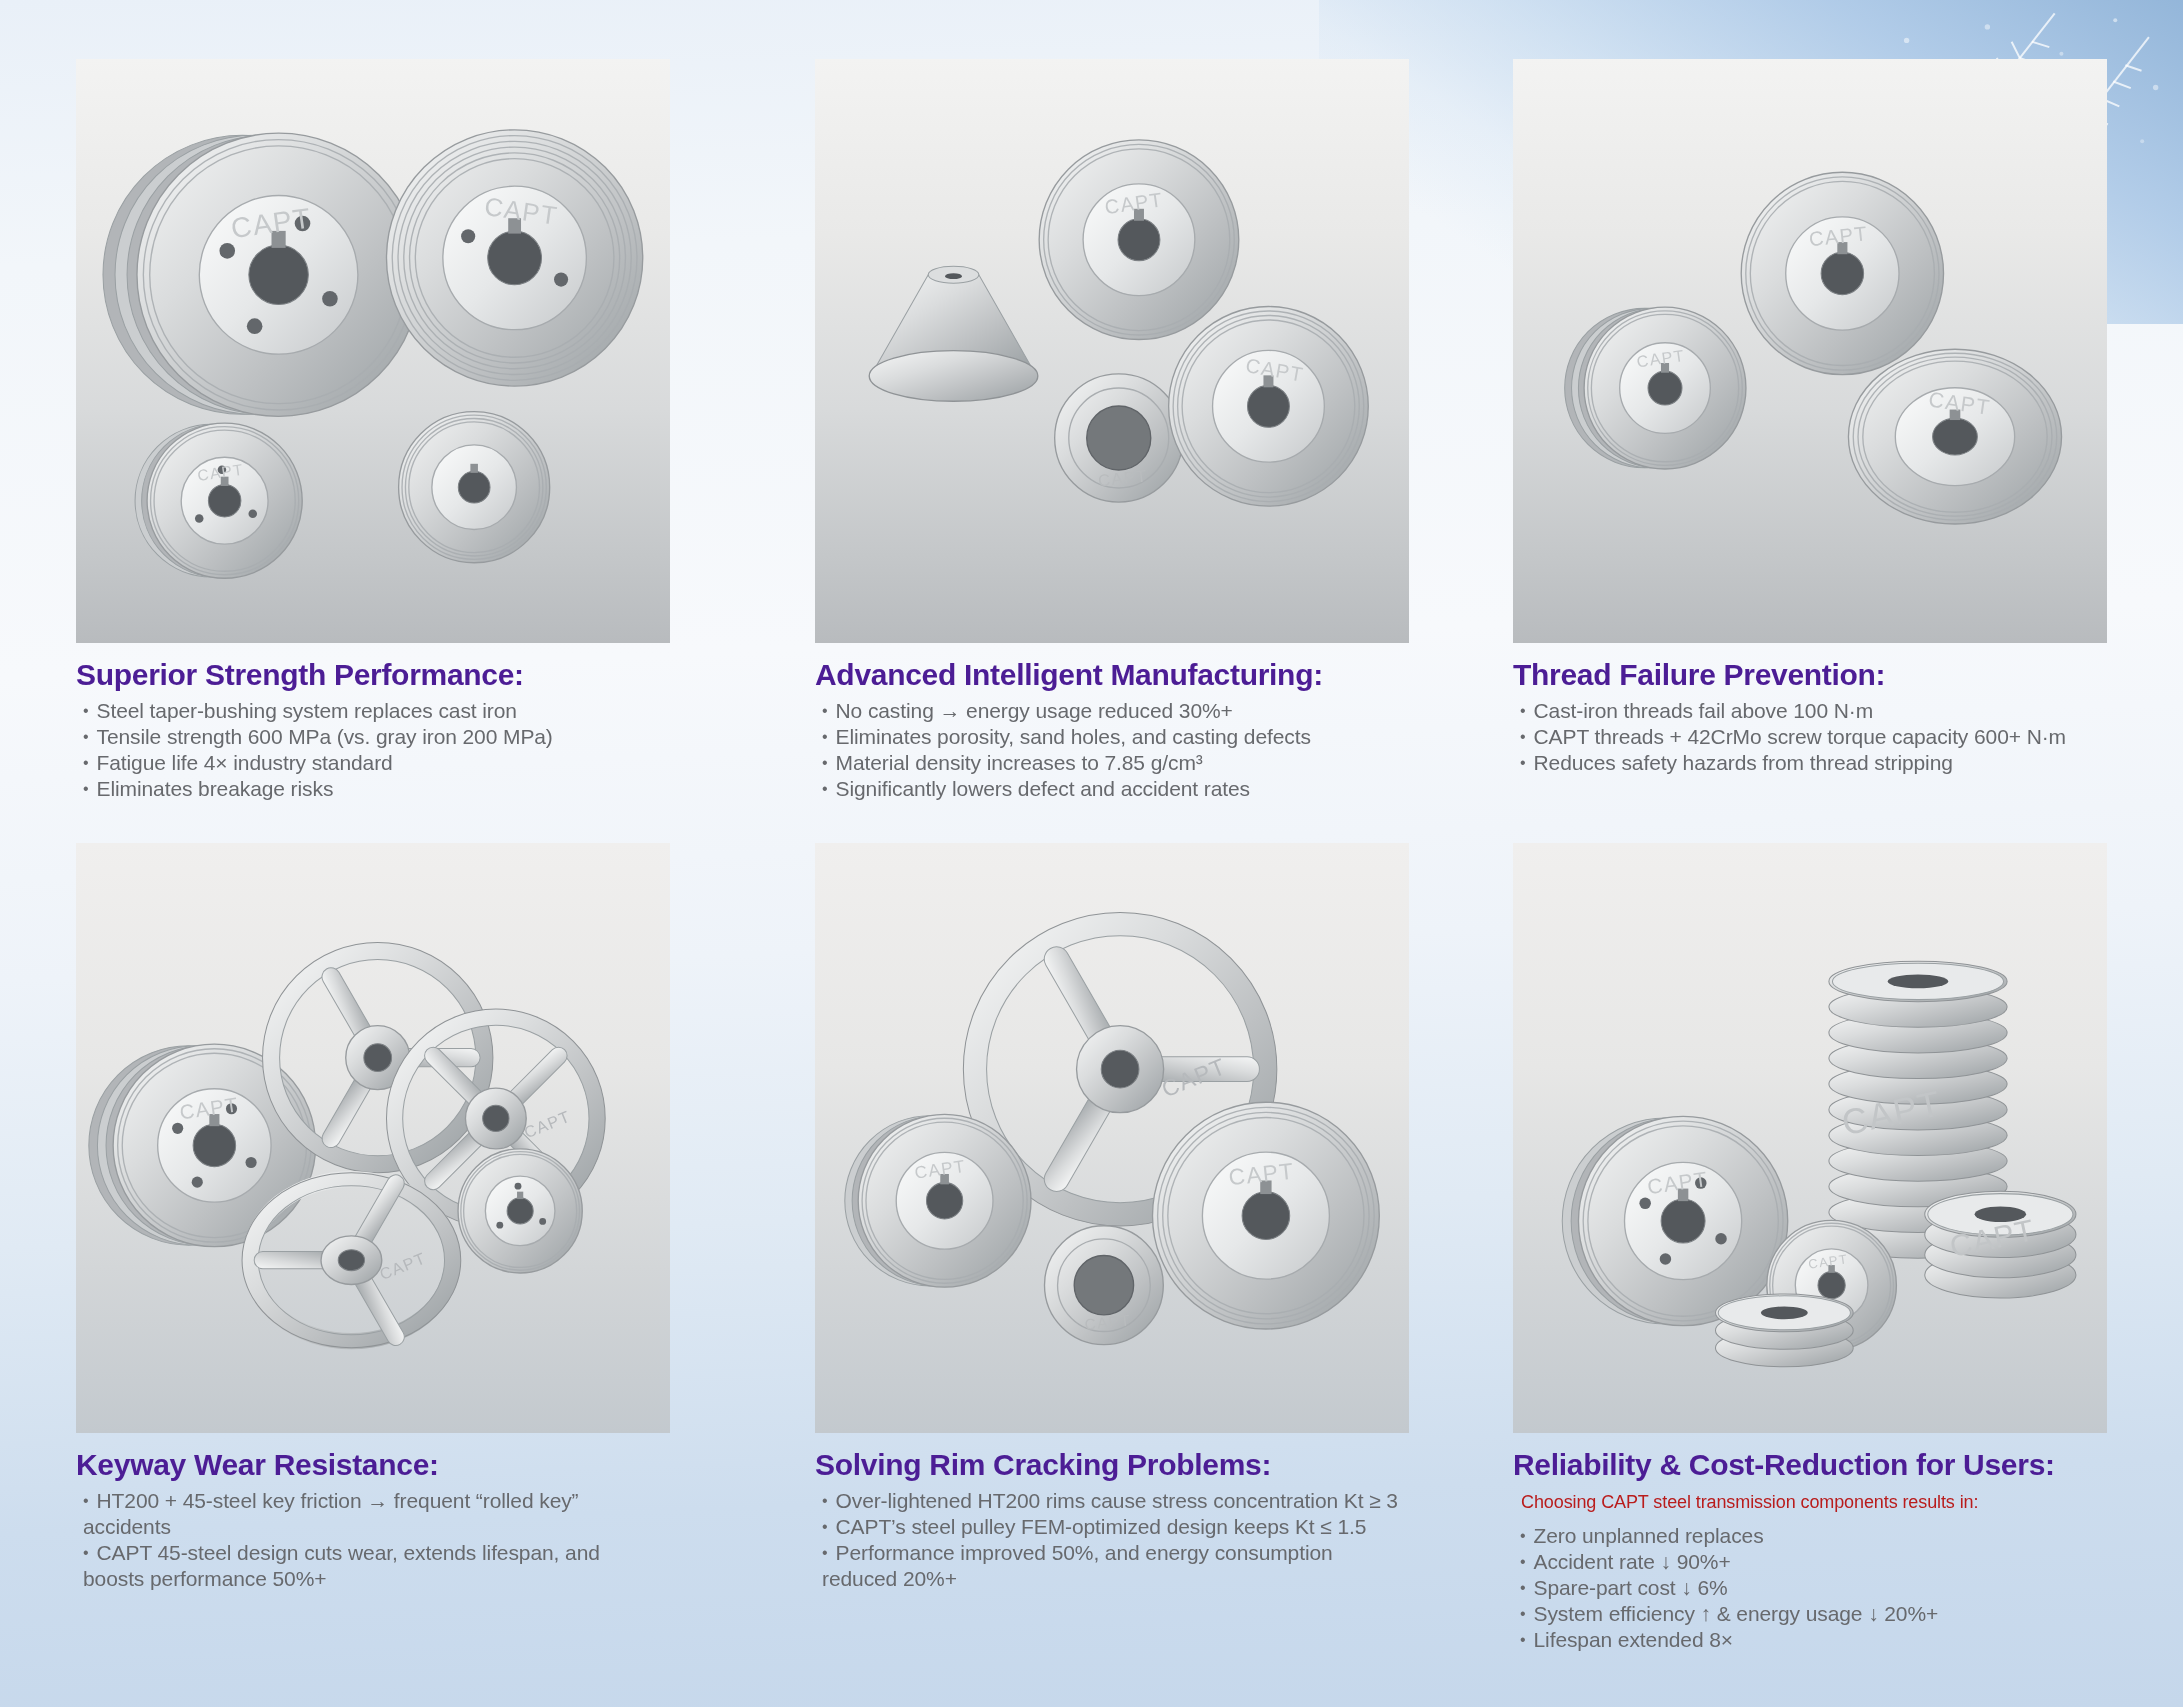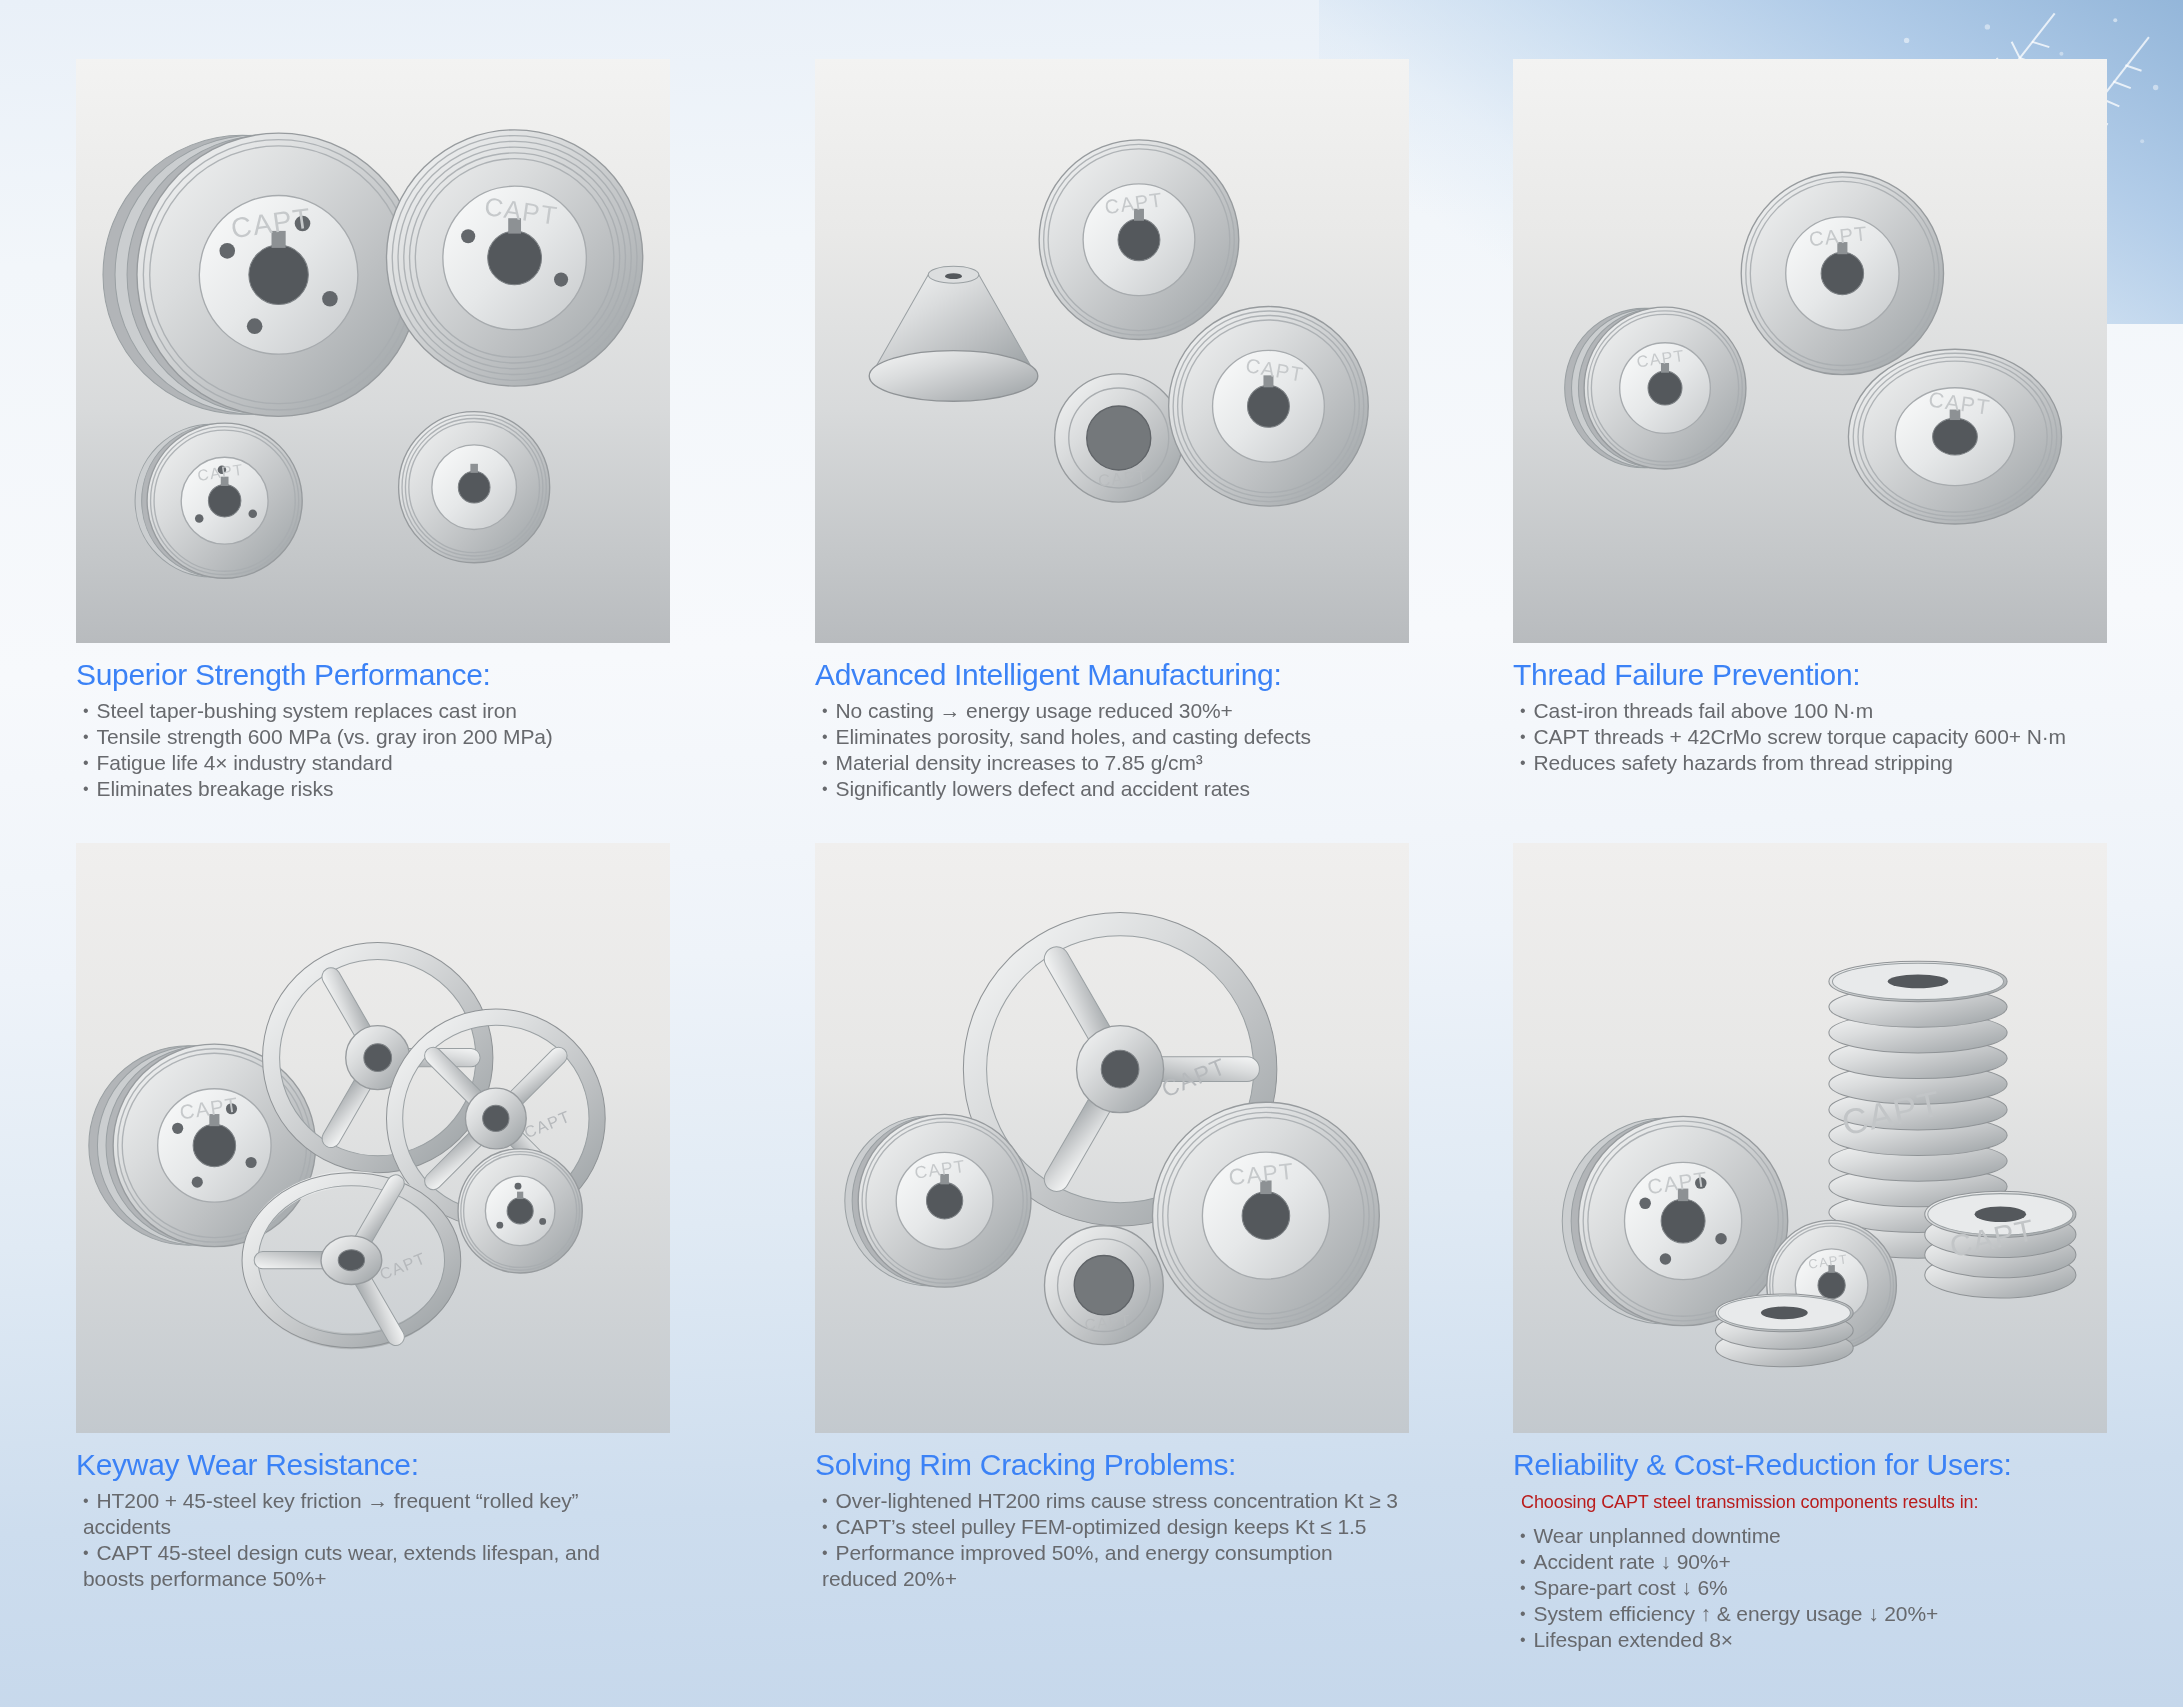--- a/index.html
+++ b/index.html
@@ -19,22 +19,22 @@
   .photo{
     position:relative;height:584px;overflow:hidden;
     background:linear-gradient(180deg,#f3f3f2 0%,#e9e9e8 30%,#d8dadb 60%,#c4c7c9 85%,#b8bbbe 100%);
   }
   .row2 .photo{
     height:590px;
     background:linear-gradient(180deg,#f0efee 0%,#e7e7e6 38%,#d3d6d8 72%,#c3c9ce 100%);
   }
   .photo svg{display:block;width:100%;height:100%;}
   .card h2{
-    margin:15px 0 5.4px 0;font-size:30px;line-height:1.1;font-weight:400;
-    color:#3b82f6;letter-spacing:-0.3px;
+    margin:15px 0 5.4px 0;font-size:30px;line-height:1.1;font-weight:700;
+    color:#4c1d95;letter-spacing:-0.3px;
   }
   .card ul{list-style:none;margin:7px;padding:0;font-size:21px;line-height:26px;color:#67696d;letter-spacing:-0.1px;}
   .card li{display:block;}
   .card .marker{display:inline-block;font-size:16px;vertical-align:2px;margin-right:8px;}
   .intro{margin:8px;font-size:18px;line-height:26px;color:#b91c1c;letter-spacing:-0.1px;}
 </style>
 </head>
 <body>
 
 <div class="ice">
@@ -475,20 +475,20 @@
           <ellipse cx="402" cy="722" rx="102" ry="28" fill="url(#mg10)" stroke="#8f9396" stroke-width="1.5"></ellipse>
           <ellipse cx="402" cy="696" rx="102" ry="28" fill="url(#mg10)" stroke="#8f9396" stroke-width="1.5"></ellipse>
           <ellipse cx="402" cy="696" rx="97.92" ry="25.2" fill="#e8eaeb" stroke="#9aa0a3" stroke-width="1.5"></ellipse>
           <ellipse cx="402" cy="696" rx="34.68" ry="9.520000000000001" fill="#54585c"></ellipse>
         </g>
       </svg>
   </div>
   <h2>Reliability &amp; Cost-Reduction for Users:</h2>
   <p class="intro">Choosing CAPT steel transmission components results in:</p>
   <ul>
-      <li><span class="marker">•</span><span>Wear unplanned downtime</span></li>
+      <li><span class="marker">•</span><span>Zero unplanned replaces</span></li>
       <li><span class="marker">•</span><span>Accident rate ↓ 90%+</span></li>
       <li><span class="marker">•</span><span>Spare-part cost ↓ 6%</span></li>
       <li><span class="marker">•</span><span>System efficiency ↑ &amp; energy usage ↓ 20%+</span></li>
       <li><span class="marker">•</span><span>Lifespan extended 8×</span></li>
     </ul>
 </section>
 
 
 </body></html>

